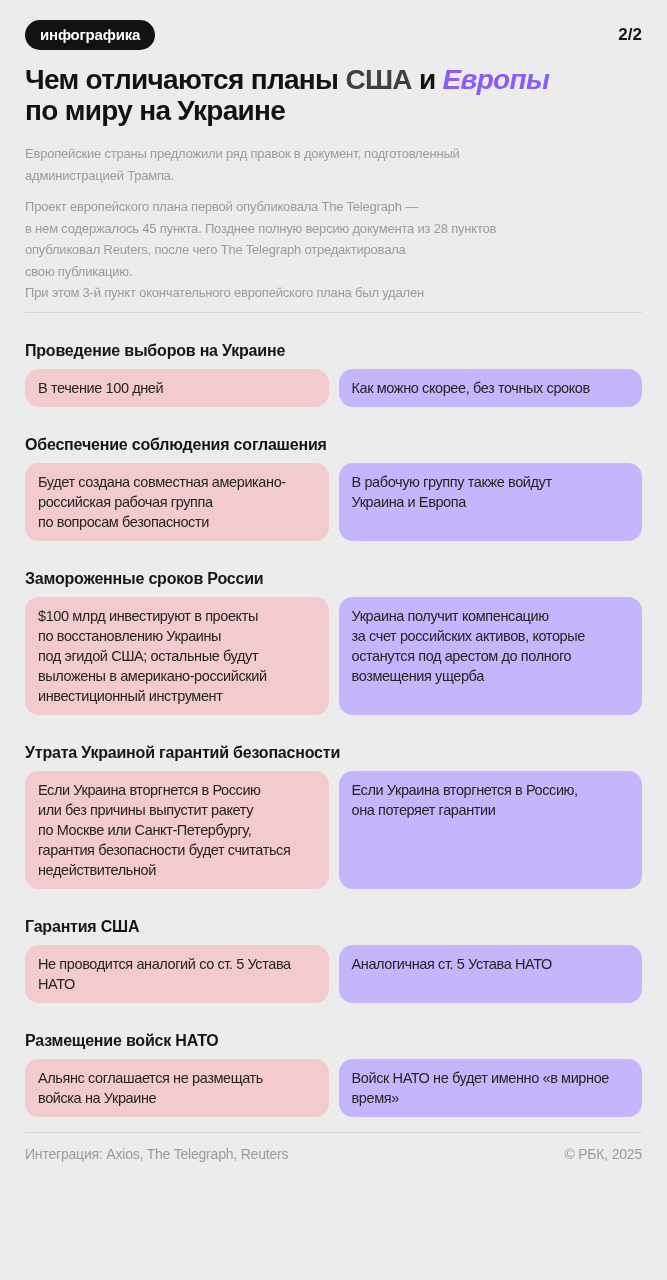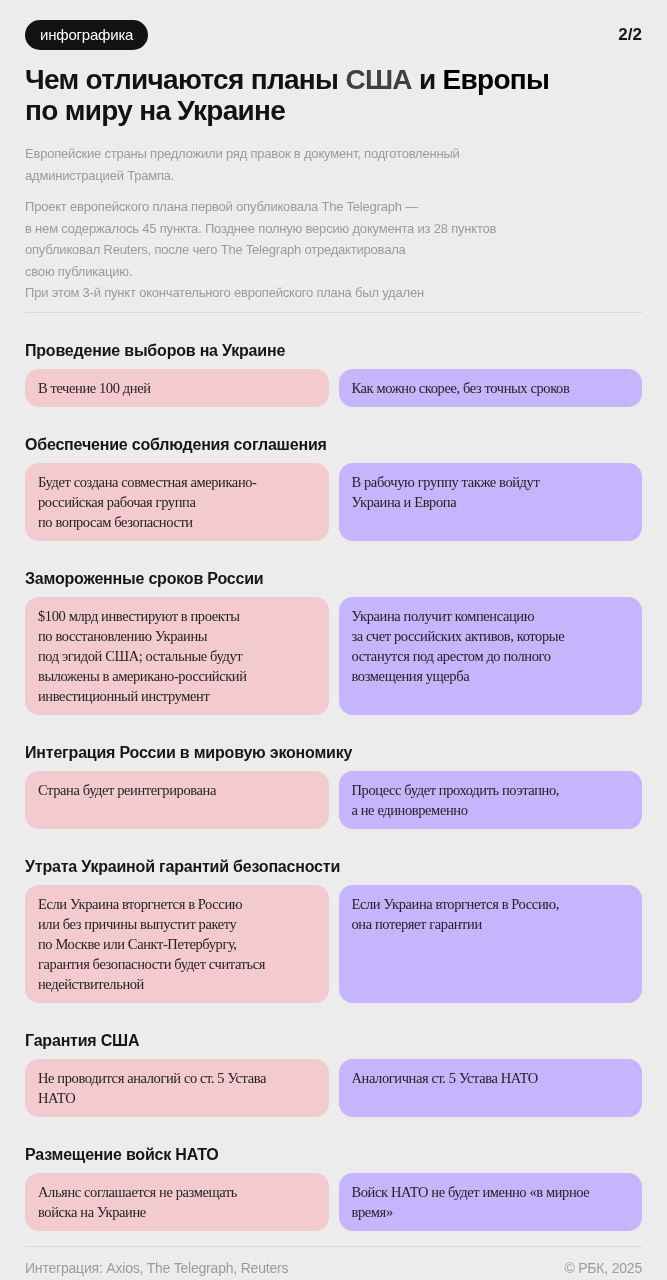--- a/index.html
+++ b/index.html
@@ -14,21 +14,21 @@
   .content { padding: 20px 25px 0; }
 
   .topbar {
     display: flex;
     justify-content: space-between;
     align-items: center;
   }
   .badge {
     background: #121212;
     color: #FFFFFF;
-    font-weight: 400;
+    font-weight: 700;
     font-size: 15px;
     line-height: 1;
     padding: 7px 15px 8px;
     border-radius: 16px;
     letter-spacing: -0.2px;
   }
   .page-indicator {
     font-weight: 700;
     font-size: 17px;
     color: #161616;
@@ -36,21 +36,21 @@
 
   h1.title {
     margin-top: 14px;
     font-size: 28px;
     line-height: 31px;
     font-weight: 700;
     letter-spacing: -0.7px;
     color: #121212;
   }
   .usa-text { color: #404040; }
-  .europe-text { color: #000000; }
+  .europe-text { color: #8b5cf6; font-style: italic; }
 
   .intro { margin-top: 17px; }
   .intro p {
     color: #9B9B9B;
     font-size: 13px;
     line-height: 21.5px;
     letter-spacing: -0.2px;
     white-space: pre-line;
     margin-bottom: 10px;
   }
@@ -79,21 +79,20 @@
   }
   .box {
     border-radius: 14px;
     padding: 9px 13px;
     font-size: 14.5px;
     line-height: 20px;
     letter-spacing: -0.4px;
     color: #242424;
     white-space: pre-line;
     overflow-wrap: break-word;
-    font-family: Liberation Serif, serif;
   }
   .box.usa { background: #F3CACE; }
   .box.europe { background: #c4b5fd; }
 
   .footer {
     margin-top: 15px;
     border-top: 1px solid #D8D8D8;
     padding-top: 13px;
     display: flex;
     justify-content: space-between;
@@ -153,28 +152,20 @@
 под эгидой США; остальные будут
 выложены в американо-российский
 инвестиционный инструмент</div>
       <div class="box europe">Украина получит компенсацию
 за счет российских активов, которые
 останутся под арестом до полного
 возмещения ущерба</div>
     </div>
   </section>
 
-  <section class="section">
-    <h2 class="section-title">Интеграция России в мировую экономику</h2>
-    <div class="row">
-      <div class="box usa">Страна будет реинтегрирована</div>
-      <div class="box europe">Процесс будет проходить поэтапно,
-а не единовременно</div>
-    </div>
-  </section>
 
   <section class="section">
     <h2 class="section-title">Утрата Украиной гарантий безопасности</h2>
     <div class="row">
       <div class="box usa">Если Украина вторгнется в Россию
 или без причины выпустит ракету
 по Москве или Санкт-Петербургу,
 гарантия безопасности будет считаться
 недействительной</div>
       <div class="box europe">Если Украина вторгнется в Россию,

